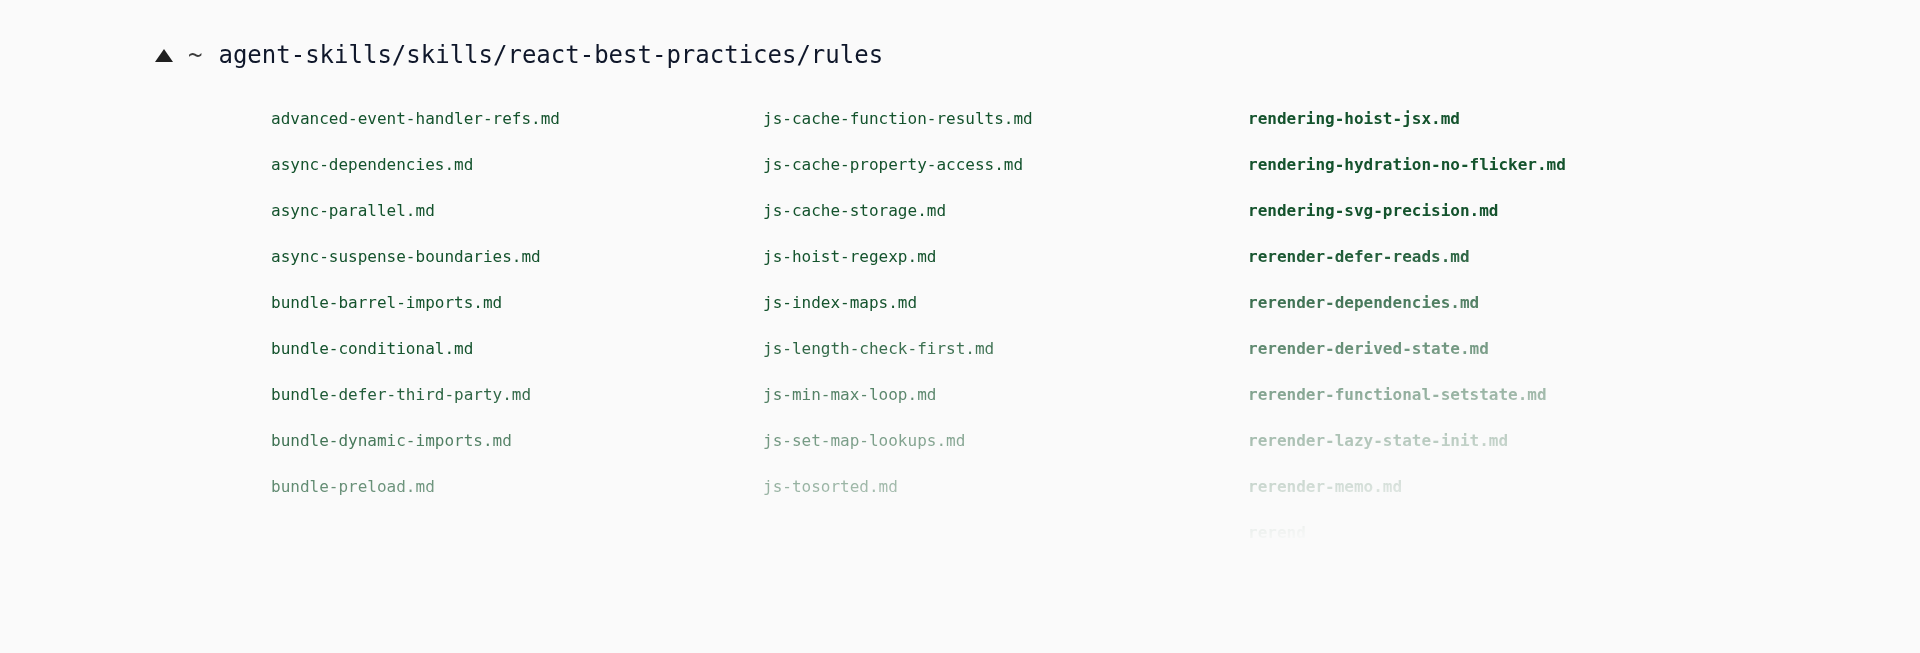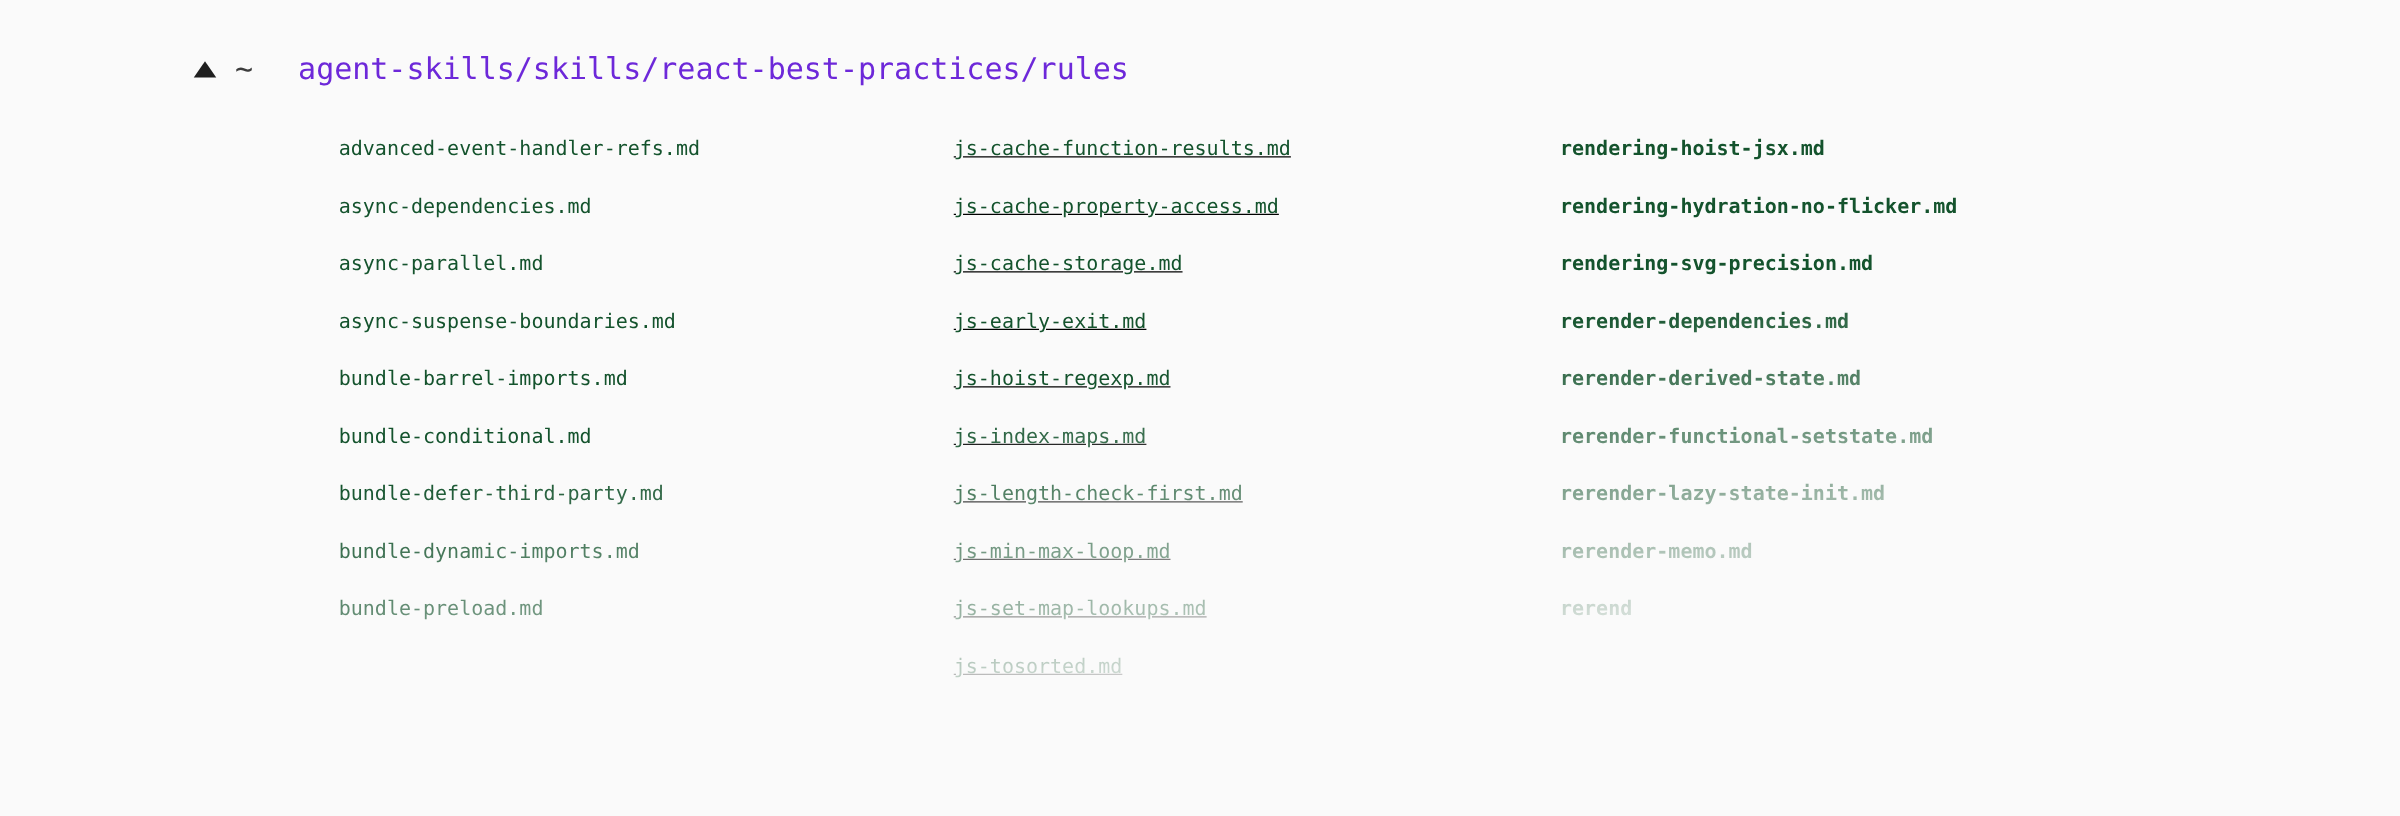--- a/index.html
+++ b/index.html
@@ -33,43 +33,43 @@
     border-bottom: 13px solid #1f1f1f;
     cursor: pointer;
   }
   .tilde {
     margin-left: 15px;
     font-size: 24px;
     color: #3c3c3c;
     line-height: 46px;
   }
   .path {
-    margin-left: 36px;
+    margin-left: 16px;
     font-size: 24px;
-    color: #6d28d9;
+    color: #0f172a;
     line-height: 46px;
     cursor: pointer;
     white-space: pre;
   }
   
   .file-list {
     position: absolute;
     left: 243px;
     top: 96px;
     width: 1457px;
     height: 557px;
     display: flex;
     overflow: hidden;
     
     -webkit-mask-image: linear-gradient(172deg, #000 39%, rgba(0,0,0,0) 78%);
             mask-image: linear-gradient(172deg, #000 39%, rgba(0,0,0,0) 78%);
   }
   .file-column { flex: 0 0 auto; }
   .file-column:nth-child(1) { width: 492px; }
-  .file-column:nth-child(2) { width: 485px; text-decoration: underline; }
+  .file-column:nth-child(2) { width: 485px; }
   .file-column:nth-child(3) { width: 480px; font-weight: bold; }
   .file-item {
     height: 46px;
     line-height: 46px;
     font-size: 16px;
     color: #14532d;
     white-space: pre;
     margin-left: 28px;
   }
 </style>
@@ -93,32 +93,32 @@
         <div class="file-item">bundle-barrel-imports.md</div>
         <div class="file-item">bundle-conditional.md</div>
         <div class="file-item">bundle-defer-third-party.md</div>
         <div class="file-item">bundle-dynamic-imports.md</div>
         <div class="file-item">bundle-preload.md</div>
       </div>
     <div class="file-column">
         <div class="file-item">js-cache-function-results.md</div>
         <div class="file-item">js-cache-property-access.md</div>
         <div class="file-item">js-cache-storage.md</div>
-        <div class="file-item">js-early-exit.md</div>
         <div class="file-item">js-hoist-regexp.md</div>
         <div class="file-item">js-index-maps.md</div>
         <div class="file-item">js-length-check-first.md</div>
         <div class="file-item">js-min-max-loop.md</div>
         <div class="file-item">js-set-map-lookups.md</div>
         <div class="file-item">js-tosorted.md</div>
       </div>
     <div class="file-column">
         <div class="file-item">rendering-hoist-jsx.md</div>
         <div class="file-item">rendering-hydration-no-flicker.md</div>
         <div class="file-item">rendering-svg-precision.md</div>
+        <div class="file-item">rerender-defer-reads.md</div>
         <div class="file-item">rerender-dependencies.md</div>
         <div class="file-item">rerender-derived-state.md</div>
         <div class="file-item">rerender-functional-setstate.md</div>
         <div class="file-item">rerender-lazy-state-init.md</div>
         <div class="file-item">rerender-memo.md</div>
         <div class="file-item">rerend</div>
       </div>
   </div>
 
 </div>

